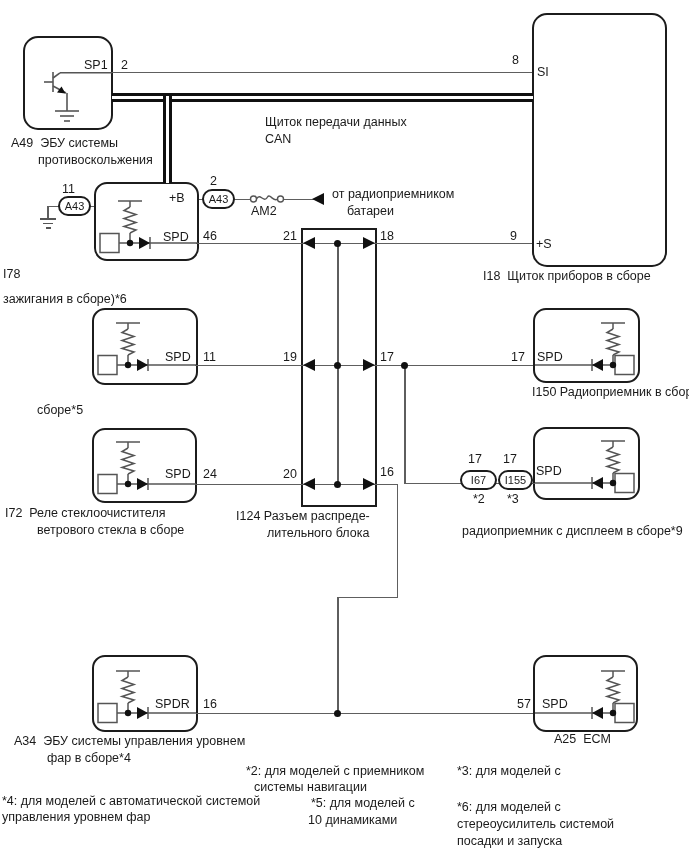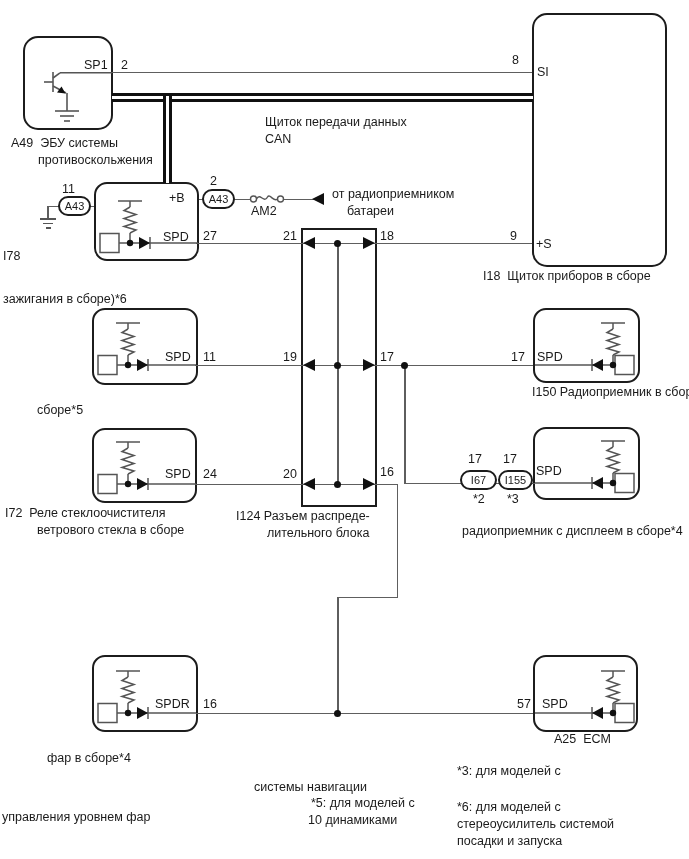--- a/index.html
+++ b/index.html
@@ -198,21 +198,21 @@
   <div class="lbl" style="left:537px;top:65px">SI</div>
   <div class="lbl" style="left:510px;top:229px">9</div>
   <div class="lbl" style="left:536px;top:237px">+S</div>
   <div class="lbl" style="left:62px;top:182px">11</div>
   <div class="lbl" style="left:169px;top:191px">+B</div>
   <div class="lbl" style="left:210px;top:174px">2</div>
   <div class="lbl" style="left:251px;top:204px">AM2</div>
   <div class="lbl" style="left:332px;top:187px">от радиоприемником</div>
   <div class="lbl" style="left:347px;top:204px">батареи</div>
   <div class="lbl" style="left:163px;top:230px">SPD</div>
-  <div class="lbl" style="left:203px;top:229px">27</div>
+  <div class="lbl" style="left:203px;top:229px">46</div>
   <div class="lbl" style="left:283px;top:229px">21</div>
   <div class="lbl" style="left:380px;top:229px">18</div>
   <div class="lbl" style="left:283px;top:350px">19</div>
   <div class="lbl" style="left:380px;top:350px">17</div>
   <div class="lbl" style="left:283px;top:467px">20</div>
   <div class="lbl" style="left:380px;top:465px">16</div>
   <div class="lbl" style="left:165px;top:350px">SPD</div>
   <div class="lbl" style="left:203px;top:350px">11</div>
   <div class="lbl" style="left:165px;top:467px">SPD</div>
   <div class="lbl" style="left:203px;top:467px">24</div>
@@ -226,35 +226,38 @@
   <div class="lbl" style="left:155px;top:697px">SPDR</div>
   <div class="lbl" style="left:203px;top:697px">16</div>
   <div class="lbl" style="left:517px;top:697px">57</div>
   <div class="lbl" style="left:542px;top:697px">SPD</div>
 
   <div class="lbl" style="left:265px;top:115px">Щиток передачи данных</div>
   <div class="lbl" style="left:265px;top:132px">CAN</div>
 
   <div class="lbl" style="left:11px;top:136px">A49  ЭБУ системы</div>
   <div class="lbl" style="left:38px;top:153px">противоскольжения</div>
-  <div class="lbl" style="left:3px;top:249px">I78</div>
+  <div class="lbl" style="left:3px;top:267px">I78</div>
   <div class="lbl" style="left:3px;top:292px">зажигания в сборе)*6</div>
   <div class="lbl" style="left:483px;top:269px">I18  Щиток приборов в сборе</div>
   <div class="lbl" style="left:37px;top:403px">сборе*5</div>
   <div class="lbl" style="left:532px;top:385px">I150 Радиоприемник в сборе*1</div>
   <div class="lbl" style="left:5px;top:506px">I72  Реле стеклоочистителя</div>
   <div class="lbl" style="left:37px;top:523px">ветрового стекла в сборе</div>
   <div class="lbl" style="left:236px;top:509px">I124 Разъем распреде-</div>
   <div class="lbl" style="left:267px;top:526px">лительного блока</div>
-  <div class="lbl" style="left:462px;top:524px">радиоприемник с дисплеем в сборе*4</div>
+  <div class="lbl" style="left:462px;top:524px">радиоприемник с дисплеем в сборе*9</div>
+  <div class="lbl" style="left:14px;top:734px">A34  ЭБУ системы управления уровнем</div>
   <div class="lbl" style="left:47px;top:751px">фар в сборе*4</div>
   <div class="lbl" style="left:554px;top:732px">A25  ECM</div>
 
+  <div class="lbl" style="left:246px;top:764px">*2: для моделей с приемником</div>
   <div class="lbl" style="left:254px;top:780px">системы навигации</div>
   <div class="lbl" style="left:457px;top:764px">*3: для моделей с</div>
+  <div class="lbl" style="left:2px;top:794px">*4: для моделей с автоматической системой</div>
   <div class="lbl" style="left:2px;top:810px">управления уровнем фар</div>
   <div class="lbl" style="left:311px;top:796px">*5: для моделей с</div>
   <div class="lbl" style="left:308px;top:813px">10 динамиками</div>
   <div class="lbl" style="left:457px;top:800px">*6: для моделей с</div>
   <div class="lbl" style="left:457px;top:817px">стереоусилитель системой</div>
   <div class="lbl" style="left:457px;top:834px">посадки и запуска</div>
 
 </div>
 
 </body></html>

